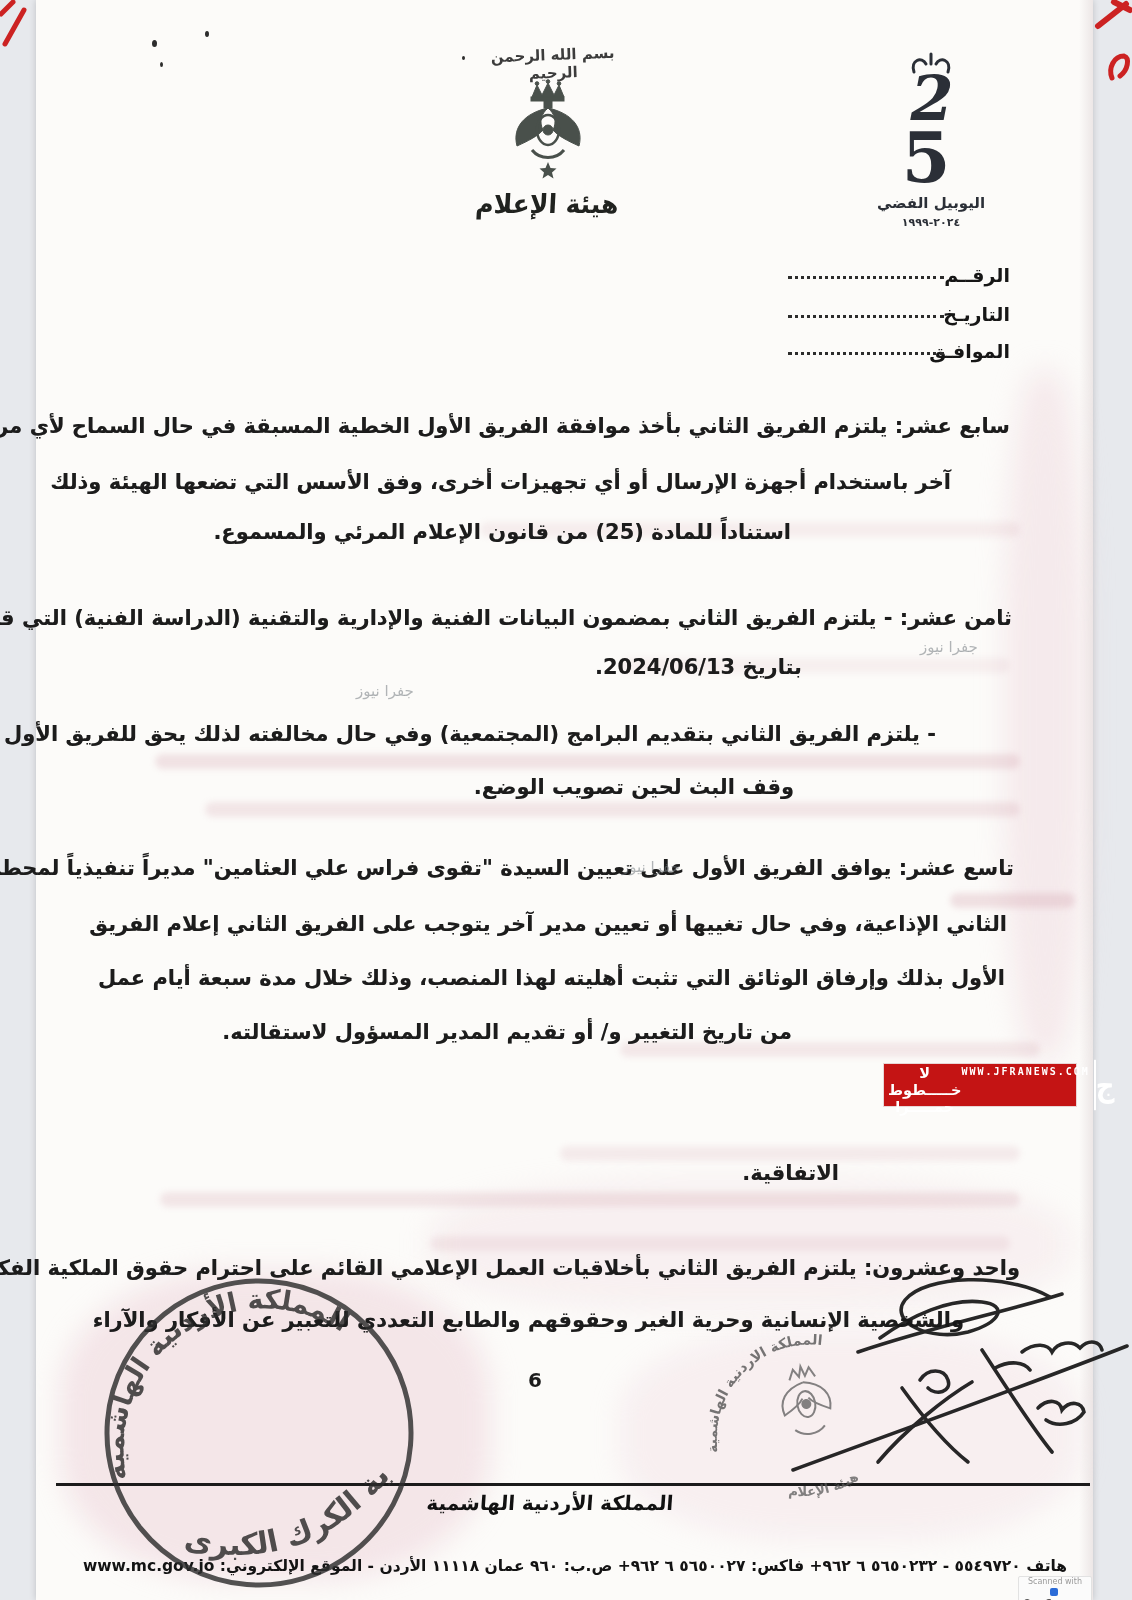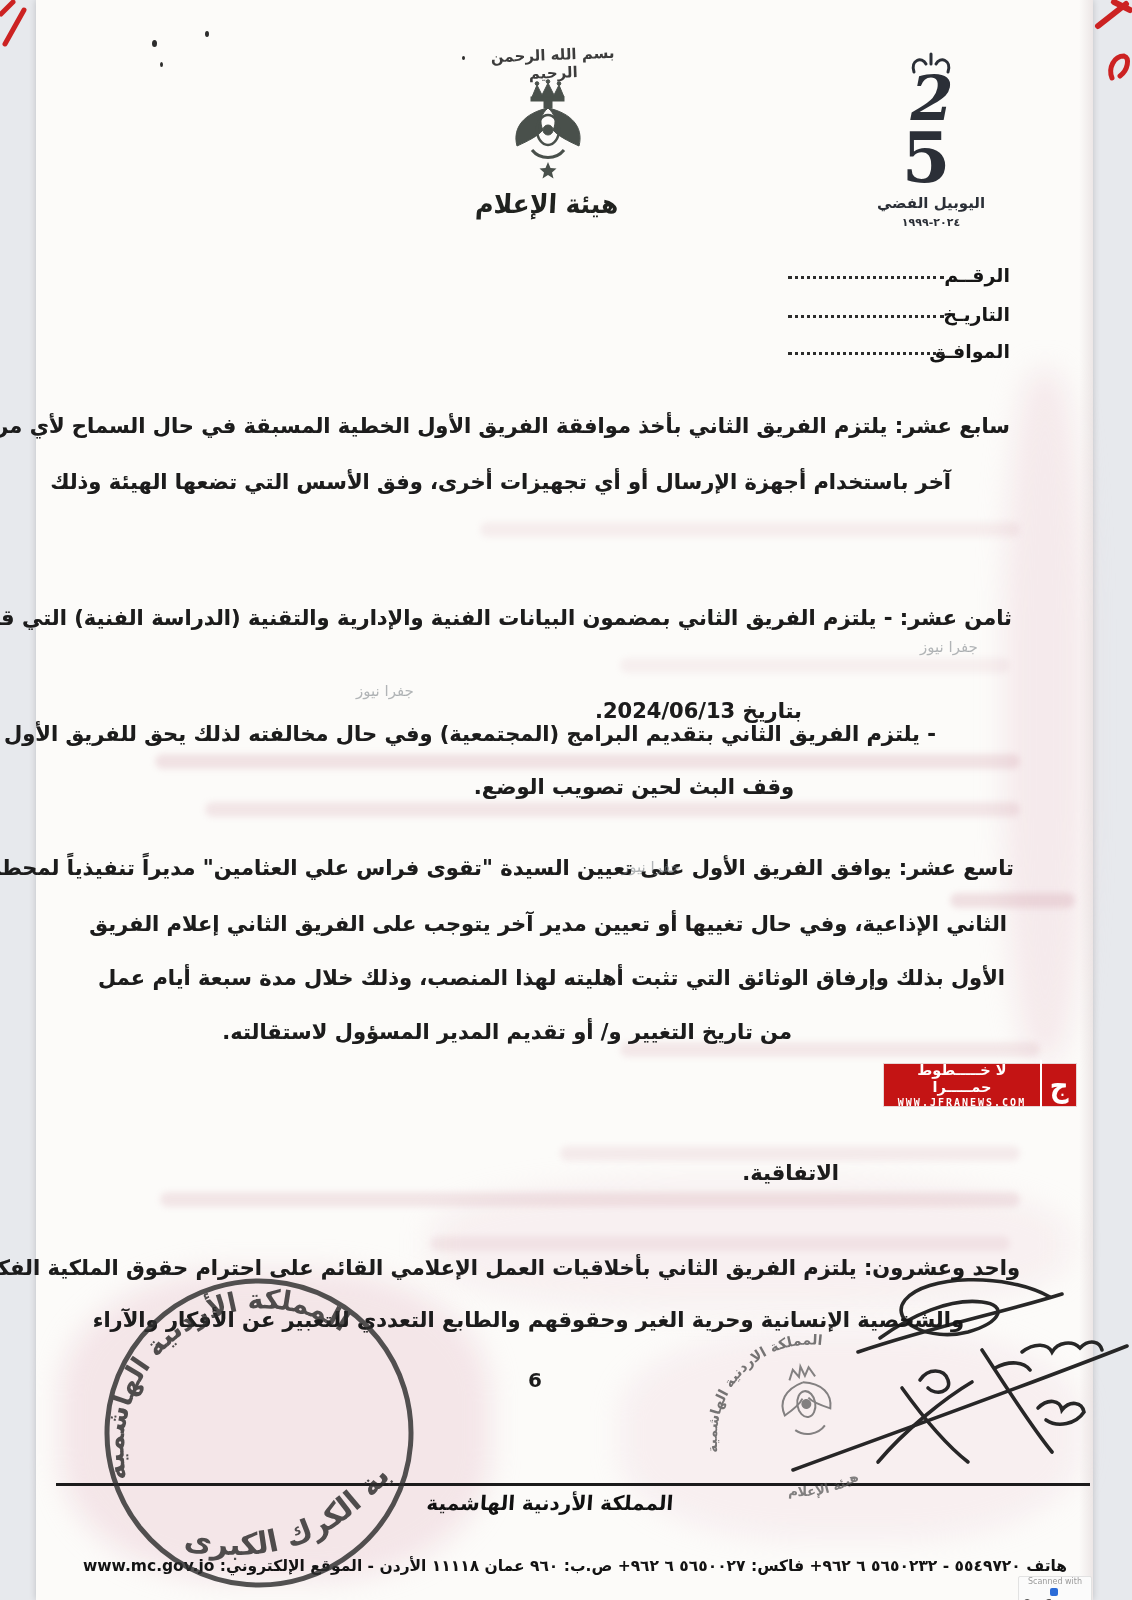--- a/index.html
+++ b/index.html
@@ -12,21 +12,21 @@
 
   
   .abs{position:absolute;}
   .ln{position:absolute;white-space:nowrap;font-weight:bold;font-size:21px;color:#1c1c1c;
       direction:rtl;text-shadow:0 0 .4px rgba(20,20,20,.4);}
   
   #c17-0{top:414px;right:122px}
   #c17-1{top:470px;right:181px}
   #c17-2{top:520px;right:341px}
   #c18-0{top:606px;right:120px}
-  #c18-1{top:699px;right:330px}
+  #c18-1{top:655px;right:330px}
   #c18-2{top:722px;right:196px}
   #c18-3{top:775px;right:338px}
   #c19-0{top:856px;right:118px}
   #c19-1{top:912px;right:125px}
   #c19-2{top:966px;right:127px}
   #c19-3{top:1020px;right:340px}
   #c20-0{top:1108px;right:120px}
   #c20-1{top:1161px;right:293px}
   #c21-0{top:1256px;right:112px}
   #c21-1{top:1308px;right:168px}
@@ -51,21 +51,21 @@
 
   
   .bleed{position:absolute;height:15px;border-radius:8px;background:#cf9aa6;filter:blur(3px);}
   .tint{position:absolute;border-radius:40%;filter:blur(14px);}
 
   
   .jfra{top:1064px;left:884px;width:192px;height:42px;background:#c41414;display:flex;
         flex-direction:row;align-items:stretch;box-shadow:0 0 0 1px #e8d6d6;}
   .jfra-g{width:34px;display:flex;align-items:center;justify-content:center;color:#fff;
           font-size:26px;font-weight:bold;border-left:2px solid #fff;order:2;transform:scaleY(1.2);}
-  .jfra-txt{flex:1;display:flex;flex-direction:column;justify-content:center;order:1;padding:1px 4px;}
+  .jfra-txt{flex:1;display:flex;flex-direction:row;justify-content:center;order:1;padding:1px 4px;}
   .jfra-l1{color:#fff;font-size:14.5px;font-weight:bold;direction:rtl;text-align:center;line-height:17px;}
   .jfra-l2{color:#fff;font-size:10px;font-weight:bold;letter-spacing:2px;text-align:center;line-height:13px;
            font-family:"DejaVu Sans Mono",monospace;}
 
   
   .rule{top:1483px;left:56px;width:1034px;height:3px;background:#1b1b1b;}
   .kingdom{top:1491px;left:380px;width:340px;text-align:center;font-size:20px;font-weight:bold;
            color:#111;direction:rtl;transform:skewX(-4deg);}
   .contact{top:1529px;left:75px;width:1000px;text-align:center;font-size:15.5px;font-weight:bold;
            color:#131313;direction:rtl;margin-top:28px;}
@@ -142,20 +142,21 @@
 
   <span class="ref-label rr0">الرقــم</span>
   <span class="ref-dots rd0"></span>
   <span class="ref-label rr1">التاريـخ</span>
   <span class="ref-dots rd1"></span>
   <span class="ref-label rr2">الموافـق</span>
   <span class="ref-dots rd2"></span>
 
   <div class="ln" id="c17-0">سابع عشر: يلتزم الفريق الثاني بأخذ موافقة الفريق الأول الخطية المسبقة في حال السماح لأي مرخص له</div>
   <div class="ln" id="c17-1">آخر باستخدام أجهزة الإرسال أو أي تجهيزات أخرى، وفق الأسس التي تضعها الهيئة وذلك</div>
+  <div class="ln" id="c17-2">استناداً للمادة (25) من قانون الإعلام المرئي والمسموع.</div>
 
   <div class="ln" id="c18-0">ثامن عشر:  - يلتزم الفريق الثاني بمضمون البيانات الفنية والإدارية والتقنية (الدراسة الفنية) التي قدمها</div>
   <div class="ln" id="c18-1">بتاريخ 2024/06/13.</div>
   <div class="ln" id="c18-3">وقف البث لحين تصويب الوضع.</div>
   <div class="ln" id="c18-2">- يلتزم الفريق الثاني بتقديم البرامج (المجتمعية) وفي حال مخالفته لذلك يحق للفريق الأول</div>
 
   <div class="ln" id="c19-0">تاسع عشر: يوافق الفريق الأول على تعيين السيدة "تقوى فراس علي العثامين" مديراً تنفيذياً لمحطة الفريق</div>
   <div class="ln" id="c19-1">الثاني الإذاعية، وفي حال تغييها أو تعيين مدير آخر يتوجب على الفريق الثاني إعلام الفريق</div>
   <div class="ln" id="c19-3">من تاريخ التغيير و/ أو تقديم المدير المسؤول لاستقالته.</div>
   <div class="ln" id="c19-2">الأول بذلك وإرفاق الوثائق التي تثبت أهليته لهذا المنصب، وذلك خلال مدة سبعة أيام عمل</div>

